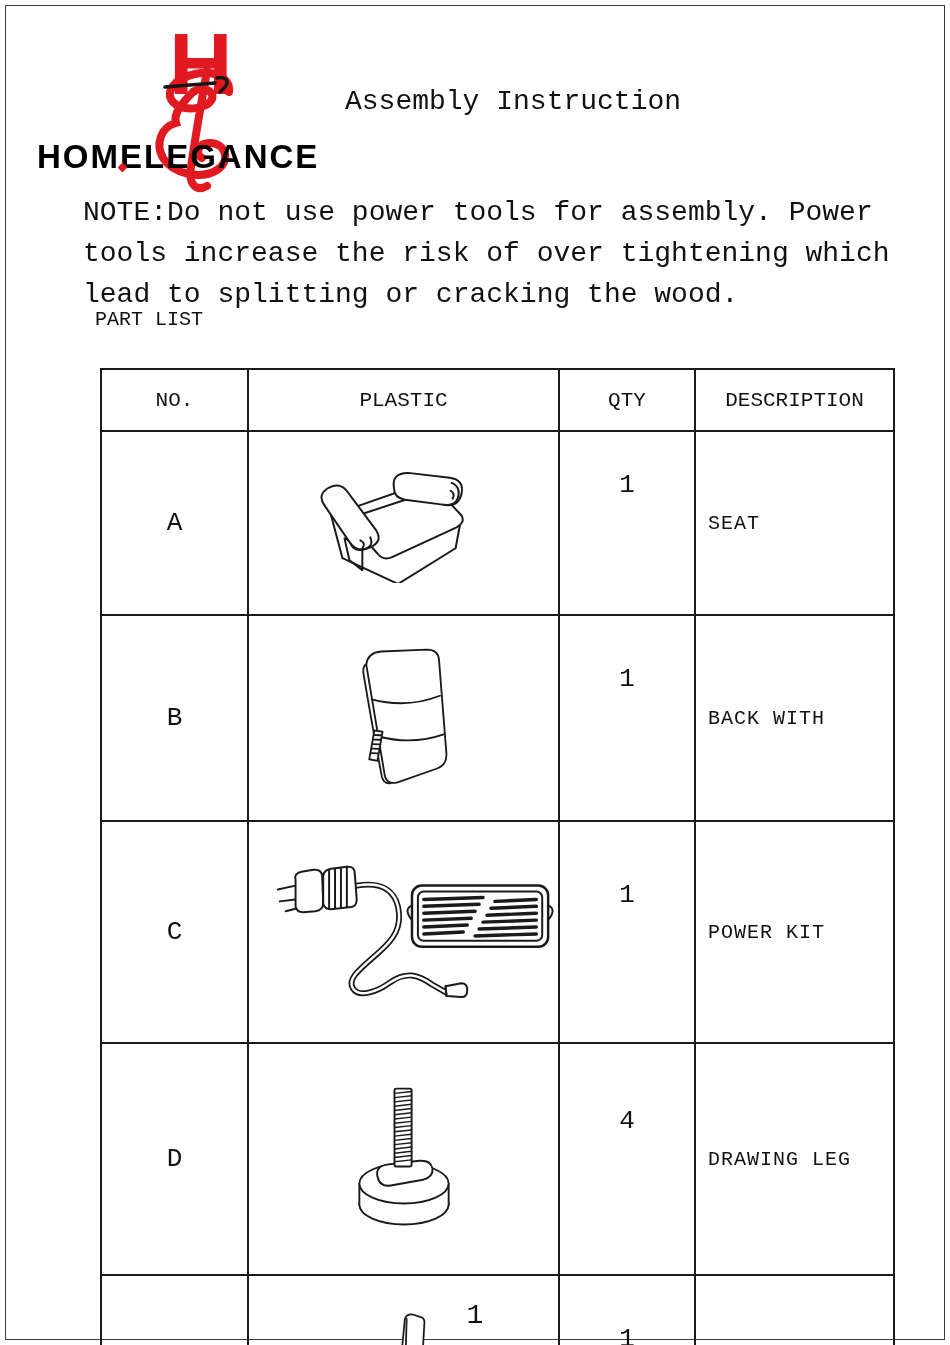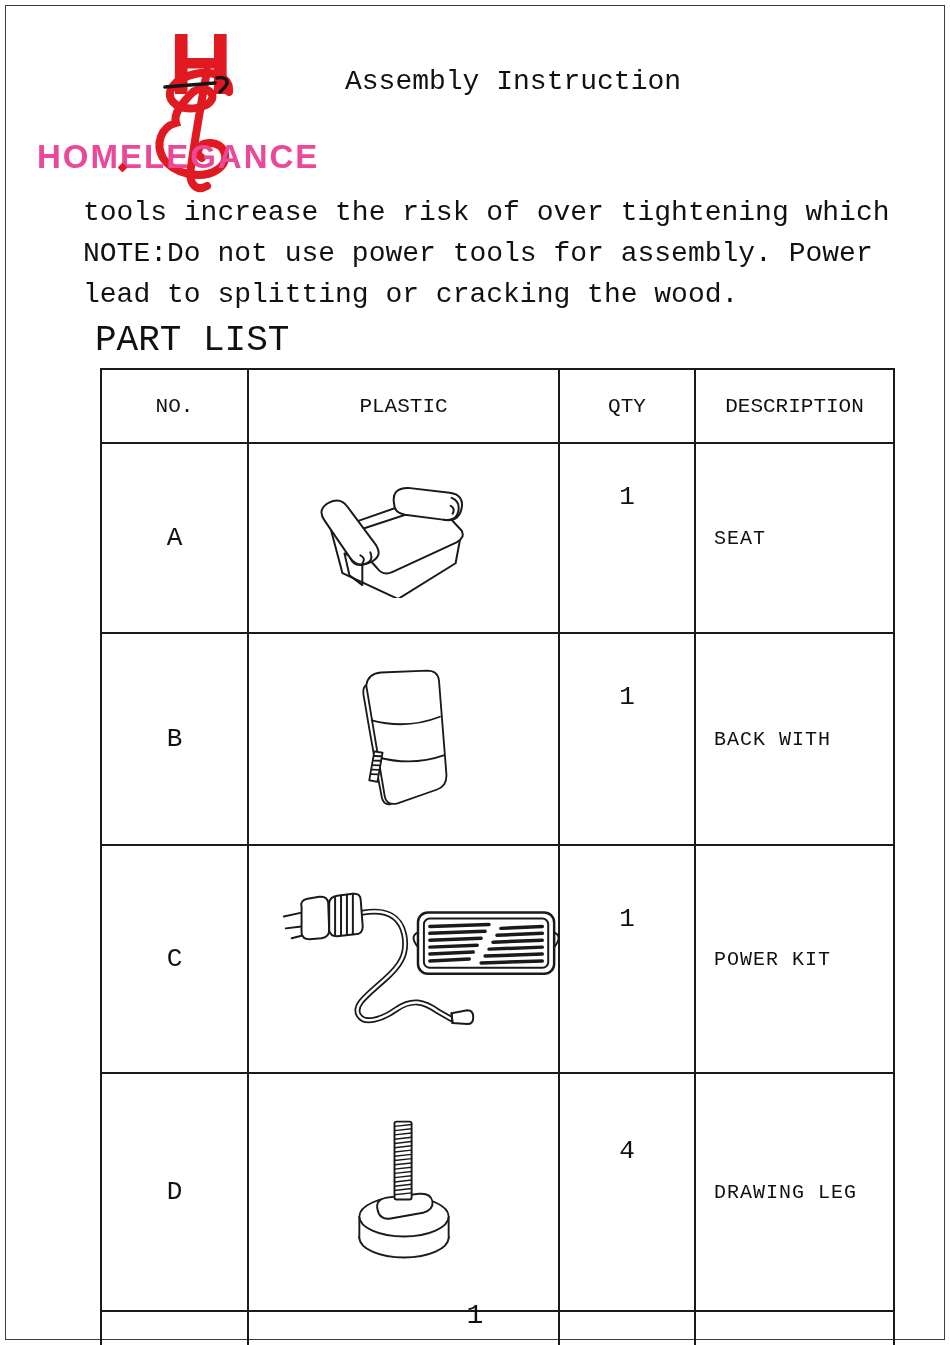--- a/index.html
+++ b/index.html
@@ -12,37 +12,37 @@
 
   
   .logo{position:absolute;left:35px;top:12px;width:280px;height:180px;}
   .logo-h{
     position:absolute;left:134px;top:8px;font-family:"Liberation Sans",sans-serif;
     font-weight:700;font-size:88px;line-height:1;color:#e01a20;letter-spacing:0;
   }
   .logo-e{position:absolute;left:116px;top:56px;width:96px;height:126px;}
   .logo-wordmark{
     position:absolute;left:2px;top:126px;font-family:"Liberation Sans",sans-serif;
-    font-weight:600;font-size:33px;letter-spacing:2px;color:#ec4899;white-space:nowrap;
+    font-weight:600;font-size:33px;letter-spacing:2px;color:#000000;white-space:nowrap;
   }
   .logo-dot{position:absolute;left:84px;top:152px;width:7px;height:7px;background:#e01a20;transform:rotate(45deg);border-radius:1px;}
 
   
   .title-block{position:absolute;left:310px;top:58px;width:620px;font-size:28px;line-height:47px;white-space:nowrap;}
-  .title-line.l1,.title-line.l2{margin-left:35px;}
+  .title-line.l1,.title-line.l2{margin-left:35px;margin-top:20px;}
 
   .note{position:absolute;left:83px;top:192px;width:820px;font-size:28px;line-height:41px;white-space:nowrap;}
-  .part-list-title{position:absolute;left:95px;top:320px;font-size:36px;}
+  .part-list-title{position:absolute;left:95px;top:308px;font-size:20px;}
 
   
   table.parts{
     position:absolute;left:100px;top:368px;width:793px;border-collapse:collapse;
     table-layout:fixed;
   }
-  table.parts td,table.parts th{border:2px solid #1a1a1a;padding:18px;font-weight:400;}
+  table.parts td,table.parts th{border:2px solid #1a1a1a;padding:12px;font-weight:400;}
   th.hdr{height:36px;font-size:21px;text-align:center;vertical-align:middle;}
   td.no{font-size:26px;text-align:center;vertical-align:middle;}
   td.qty{font-size:26px;text-align:center;vertical-align:top;}
   td.desc{font-size:20px;text-align:left;vertical-align:middle;letter-spacing:1px;white-space:nowrap;}
   td.draw{text-align:center;vertical-align:middle;}
   tr.row-a td{height:132px;} tr.row-a td.qty{padding-top:38px;}
   tr.row-b td{height:144px;} tr.row-b td.qty{padding-top:48px;}
   tr.row-c td{height:150px;} tr.row-c td.qty{padding-top:58px;}
   tr.row-d td{height:156px;} tr.row-d td.qty{padding-top:62px;}
   tr.row-e td{height:164px;} tr.row-e td.qty{padding-top:48px;}
@@ -77,22 +77,22 @@
     </svg>
     <div class="logo-wordmark">HOMELEGANCE</div>
     <div class="logo-dot"></div>
   </div>
 
   <div class="title-block">
     <div class="title-line l1">Assembly Instruction</div>
   </div>
 
   <div class="note">
+    <div>NOTE:Do not use power tools for assembly. Power</div>
     <div>tools increase the risk of over tightening which</div>
-    <div>NOTE:Do not use power tools for assembly. Power</div>
     <div>lead to splitting or cracking the wood.</div>
   </div>
 
   <div class="part-list-title">PART LIST</div>
 
   <table class="parts">
     <colgroup>
       <col style="width:147px">
         <col style="width:311px">
         <col style="width:136px">

